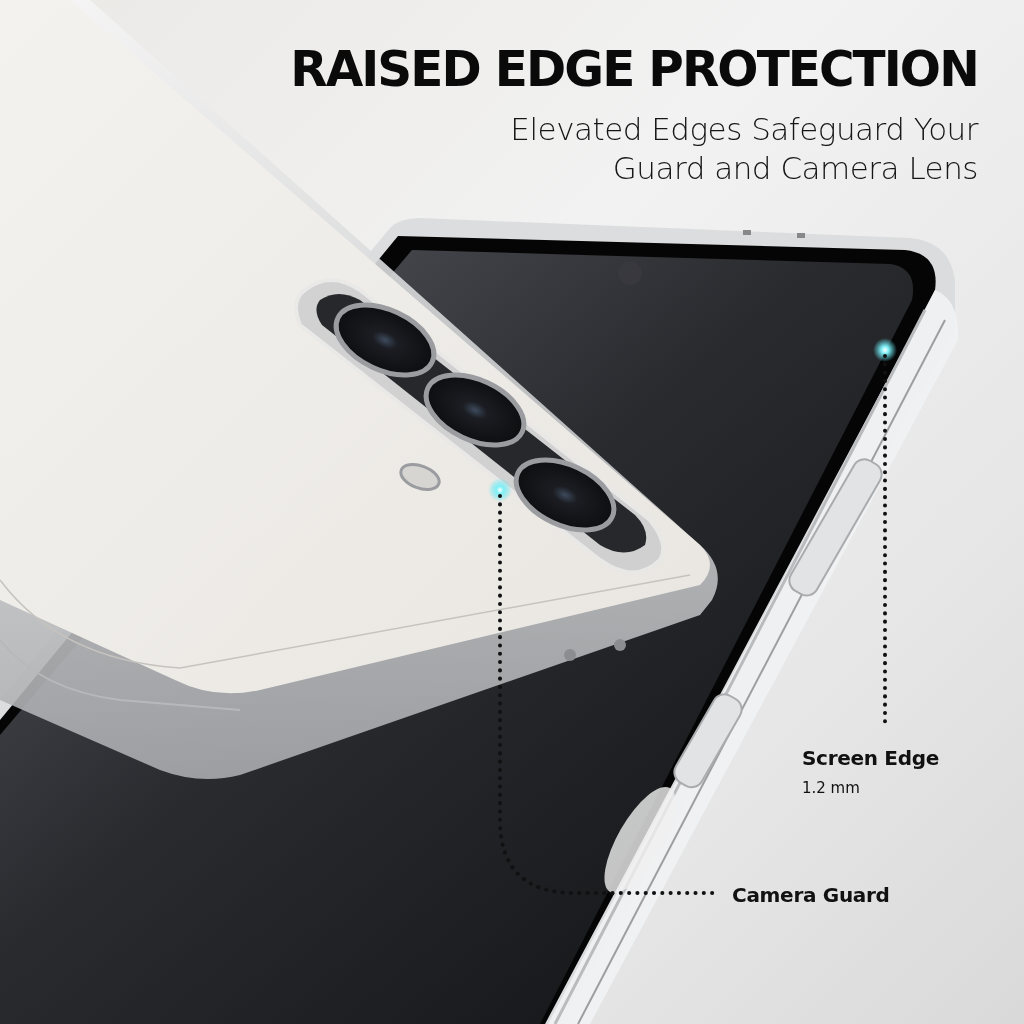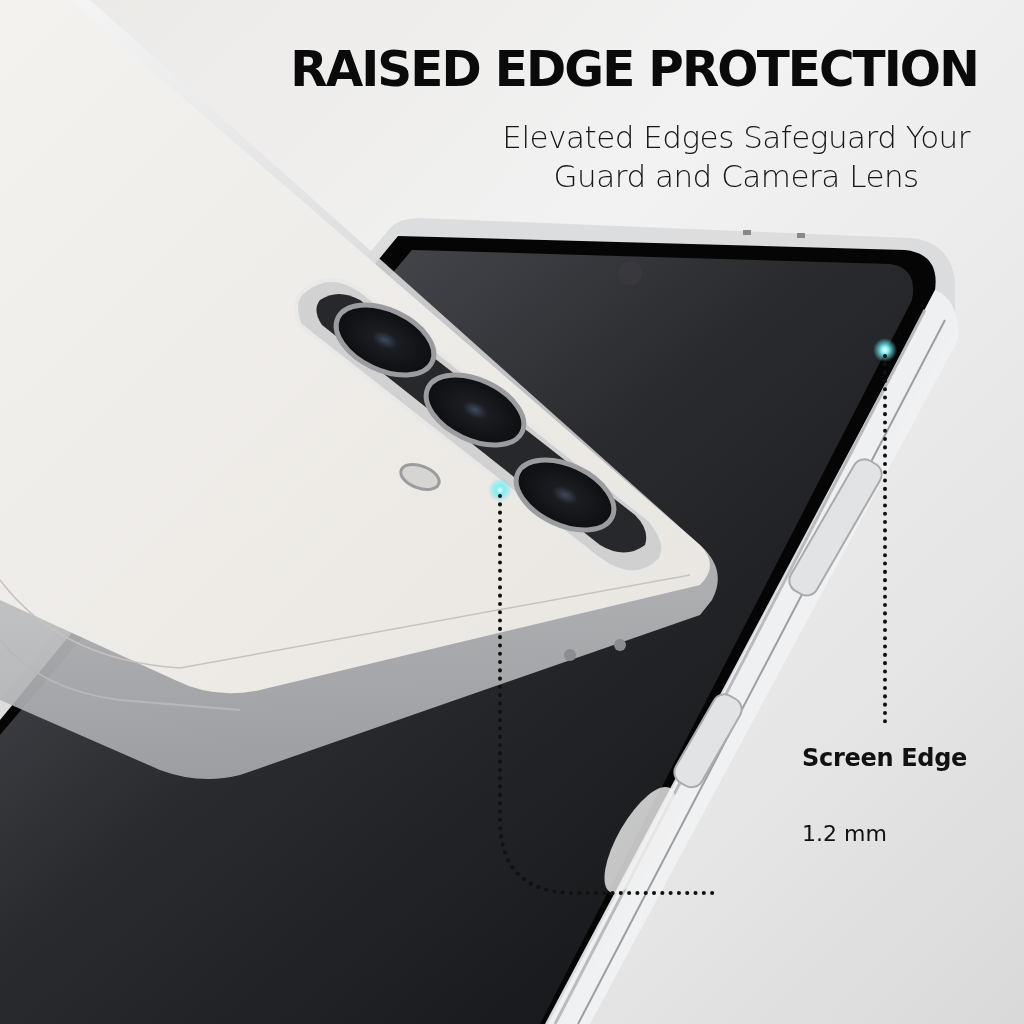--- a/index.html
+++ b/index.html
@@ -10,34 +10,34 @@
     }
     .art { position: absolute; left: 0; top: 0; width: 1024px; height: 1024px; }
     .headline {
       position: absolute; right: 46px; top: 38px; margin: 0;
       font-family: "DejaVu Sans", sans-serif; font-weight: 900;
       font-size: 50px; letter-spacing: -2px; color: #0a0a0a;
       line-height: 62px; text-align: right; white-space: nowrap;
       transform: scaleX(0.97); transform-origin: right center;
     }
     .subhead {
-      position: absolute; right: 46px; top: 110px; margin: 8px;
+      position: absolute; right: 46px; top: 110px; margin: 0;
       font-family: "DejaVu Sans", sans-serif; font-weight: 300;
-      font-size: 31px; line-height: 39px; color: #161616; text-align: center;
+      font-size: 31px; line-height: 39px; color: #161616; text-align: right;
       letter-spacing: -0.5px;
     }
     .subhead span { display: block; }
     .callout { position: absolute; color: #111; }
     .callout .label {
       display: block; font-family: "DejaVu Sans", sans-serif; font-weight: 700;
-      font-size: 24px; line-height: 30px; letter-spacing: -0.3px;
+      font-size: 20px; line-height: 30px; letter-spacing: -0.3px;
     }
     .callout .value {
       display: block; font-family: "DejaVu Sans", sans-serif; font-weight: 400;
-      font-size: 22px; line-height: 30px; margin-top: 46px;
+      font-size: 15px; line-height: 30px;
     }
     .callout-screen { left: 802px; top: 743px; }
     .callout-camera { left: 732px; top: 880px; }
   </style>
 </head>
 <body>
 
 <svg class="art" viewBox="0 0 1024 1024" xmlns="http://www.w3.org/2000/svg">
   <defs>
     <linearGradient id="screenGrad" x1="0" y1="0" x2="1" y2="1">
@@ -114,13 +114,14 @@
   <span>Elevated Edges Safeguard Your</span>
   <span>Guard and Camera Lens</span>
 </p>
 
 <div class="callout callout-screen">
   <span class="label">Screen Edge</span>
   <span class="value">1.2 mm</span>
 </div>
 
 <div class="callout callout-camera">
+  <span class="label">Camera Guard</span>
 </div>
 
 </body></html>

